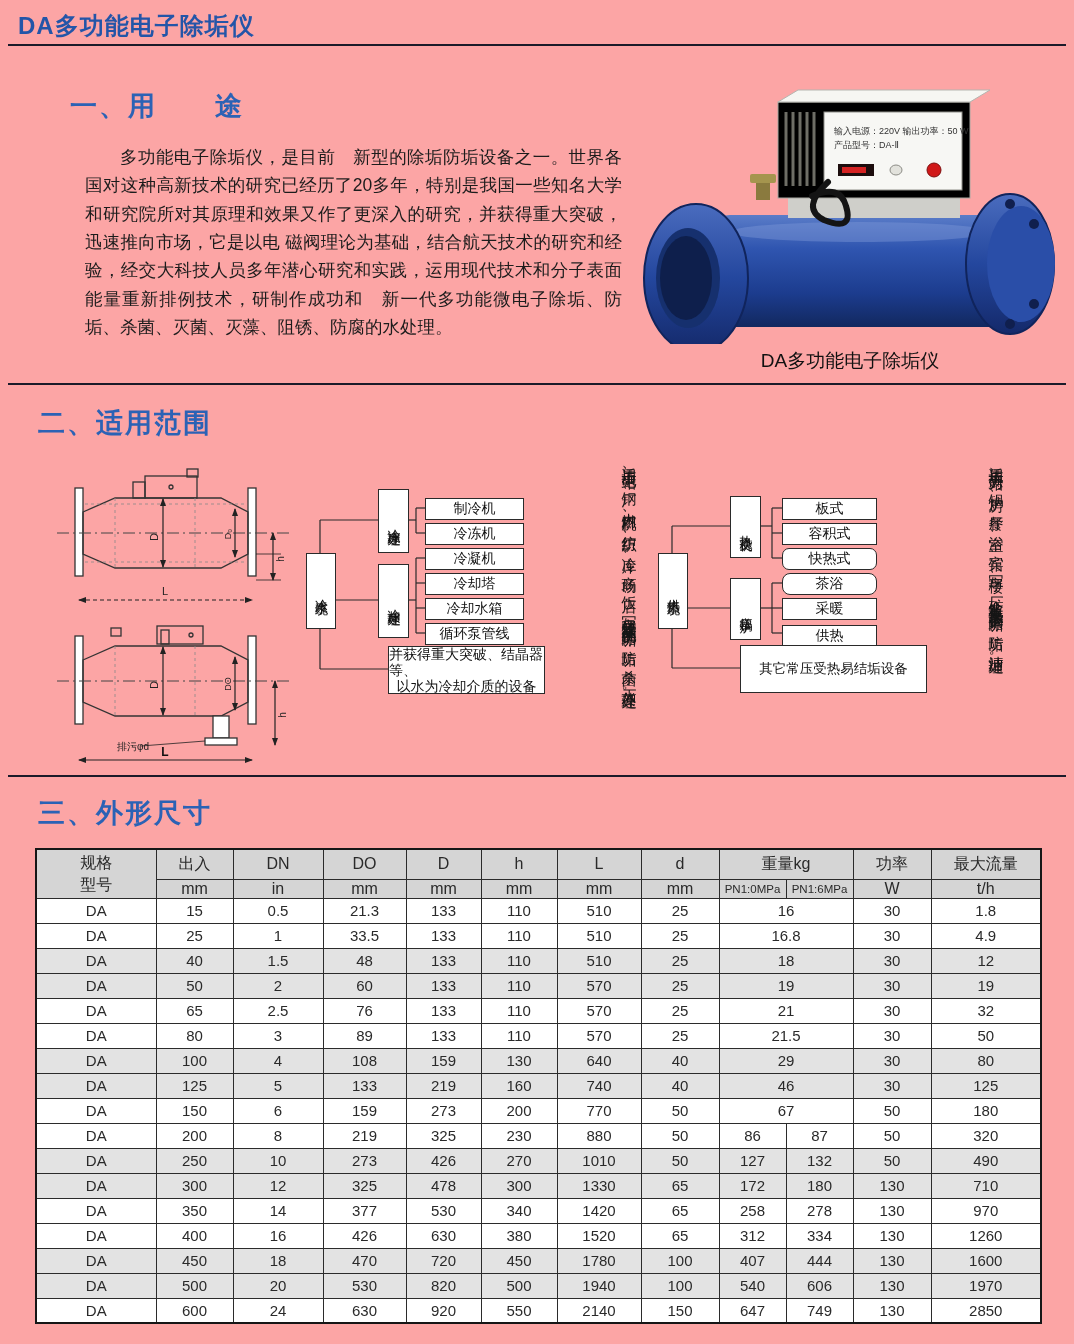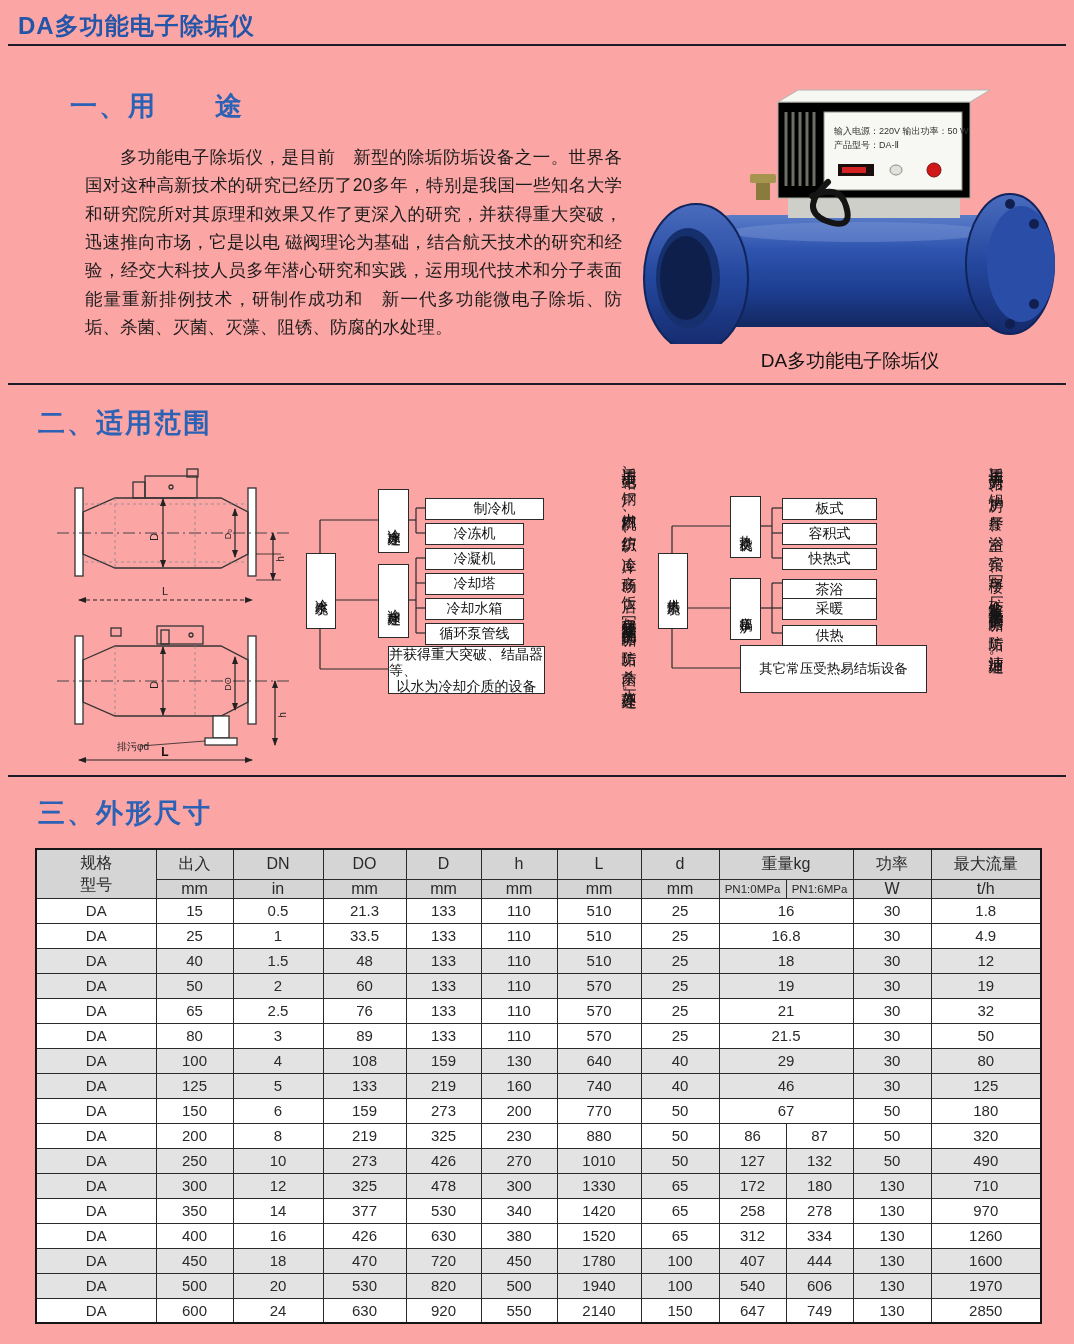--- a/index.html
+++ b/index.html
@@ -197,21 +197,21 @@
         <line x1="116" y1="80" x2="116" y2="155"></line>
         <line x1="116" y1="80" x2="125" y2="80"></line>
           <line x1="116" y1="105" x2="125" y2="105"></line>
         <line x1="116" y1="130" x2="125" y2="130"></line>
           <line x1="116" y1="155" x2="125" y2="155"></line>
       </g>
     </svg>
     <div class="box vbox" style="left:6px;top:75px;width:28px;height:74px;">冷水系统</div>
     <div class="box vbox" style="left:78px;top:11px;width:29px;height:62px;">冷冻水处理</div>
     <div class="box vbox" style="left:78px;top:86px;width:29px;height:72px;">冷却水处理</div>
-    <div class="box leaf" style="top:20px;padding-left:20px;">制冷机</div>
+    <div class="box leaf" style="top:20px;">制冷机</div>
     <div class="box leaf" style="top:45px;">冷冻机</div>
     <div class="box leaf" style="top:70px;">冷凝机</div>
     <div class="box leaf" style="top:95px;">冷却塔</div>
     <div class="box leaf" style="top:120px;">冷却水箱</div>
     <div class="box leaf" style="top:145px;">循环泵管线</div>
     <div class="box other2" style="left:88px;top:168px;width:155px;height:46px;">
       <span>并获得重大突破、结晶器等、</span>
       <span>以水为冷却介质的设备</span>
     </div>
   </div>
@@ -234,22 +234,22 @@
         <line x1="120" y1="105" x2="130" y2="105"></line>
           <line x1="120" y1="130" x2="130" y2="130"></line>
         <line x1="120" y1="155" x2="130" y2="155"></line>
       </g>
     </svg>
     <div class="box vbox" style="left:6px;top:75px;width:28px;height:74px;">供热系统</div>
     <div class="box vbox" style="left:78px;top:18px;width:29px;height:60px;">热交换机</div>
     <div class="box vbox" style="left:78px;top:100px;width:29px;height:60px;">常压锅炉</div>
     <div class="box leaf" style="top:20px;">板式</div>
     <div class="box leaf" style="top:45px;">容积式</div>
-    <div class="box leaf" style="top:70px;">快热式</div>
-    <div class="box leaf" style="top:101px;">茶浴</div>
+    <div class="box leaf" style="top:70px;border-radius:7px;">快热式</div>
+    <div class="box leaf" style="top:95px;border-radius:8px;">茶浴</div>
     <div class="box leaf" style="top:120px;">采暖</div>
     <div class="box leaf" style="top:147px;">供热</div>
     <div class="box" style="left:88px;top:167px;width:185px;height:46px;font-size:13.5px;">其它常压受热易结垢设备</div>
   </div>
   <div class="note" style="left:903px;top:456px;width:108px;height:306px;">适用于热力站、锅炉房、餐厅、浴室、宾馆、写字楼、厂矿企业等单位热水设备的除垢、防垢、清洁处理。</div>
 
   <div class="rule" style="top:775px;height:2px;"></div>
 
   <div class="abs sec-heading" style="left:38px;top:795px;">三、外形尺寸</div>
 

